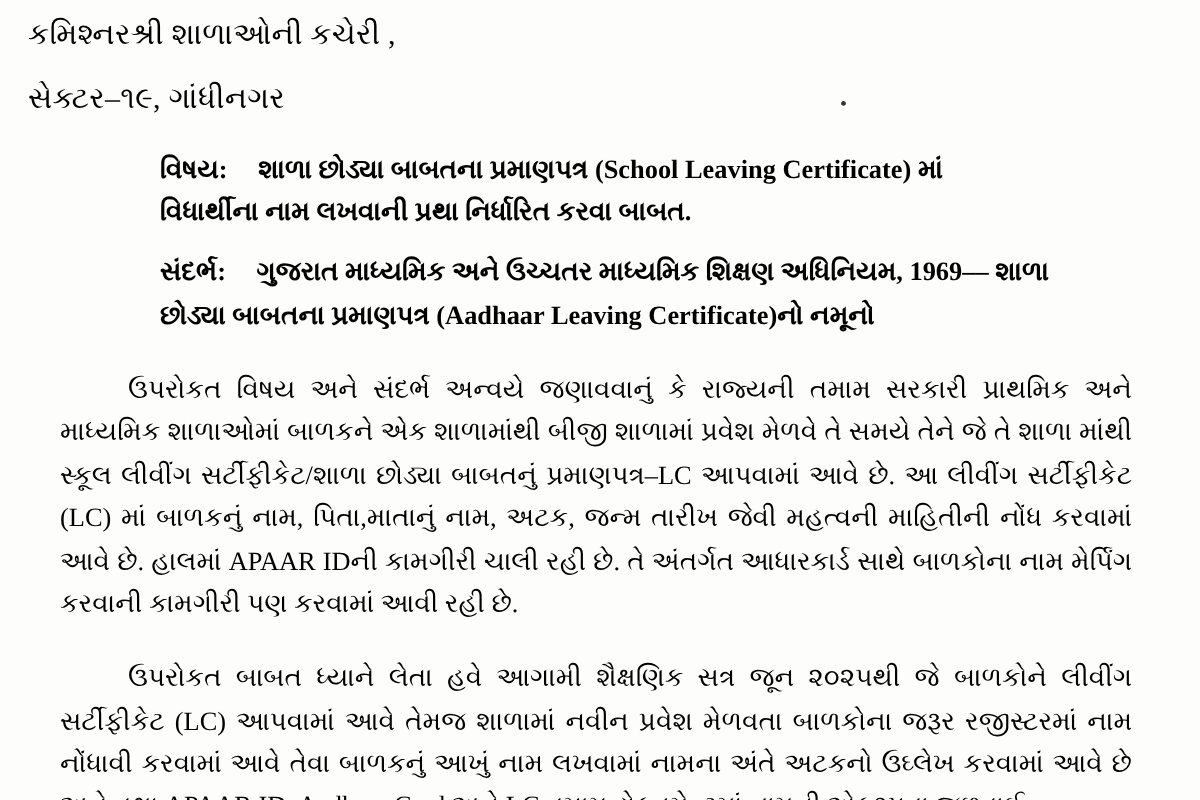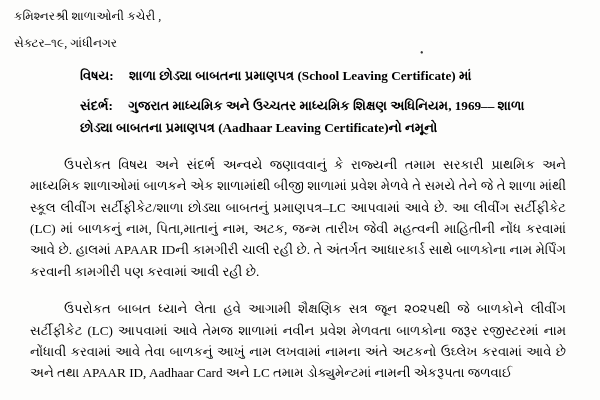--- a/index.html
+++ b/index.html
@@ -19,21 +19,21 @@
     width: 600px;
     height: 400px;
     background: #fdfdfc;
     padding: 0;
     box-sizing: border-box;
   }
   .doc-body {
     padding: 6px 18px 0 14px;
   }
   .hdr-line {
-    font-size: 12px;
+    font-size: 15px;
     line-height: 1.45;
     letter-spacing: 0.1px;
     margin: 0 0 2px 0;
     white-space: pre;
   }
   .hdr-line.l1 { margin-top: 2px; }
   .hdr-line.l2 { margin-top: 10px; }
 
   .block {
     margin-top: 14px;
@@ -90,20 +90,23 @@
   <div class="doc-body">
 
     <div class="hdr-line l1">કમિશ્નરશ્રી શાળાઓની કચેરી ,</div>
     <div class="hdr-line l2">સેક્ટર–૧૯, ગાંધીનગર</div>
 
     <div class="block sec-subject">
       <div class="label-para">
         <span class="lead strong">વિષય:</span>
         <span class="strong">શાળા છોડ્યા બાબતના પ્રમાણપત્ર (School Leaving Certificate) માં</span>
       </div>
+      <div class="label-para">
+        <span class="strong">વિધાર્થીના નામ લખવાની પ્રથા નિર્ધારિત કરવા બાબત.</span>
+      </div>
     </div>
 
     <div class="block sec-reference">
       <div class="label-para">
         <span class="lead strong">સંદર્ભ:</span>
         <span class="strong">ગુજરાત માધ્યમિક અને ઉચ્ચતર માધ્યમિક શિક્ષણ અધિનિયમ, 1969–– શાળા</span>
       </div>
       <div class="label-para">
         <span class="strong">છોડ્યા બાબતના પ્રમાણપત્ર (Aadhaar Leaving Certificate)નો નમૂનો</span>
       </div>

